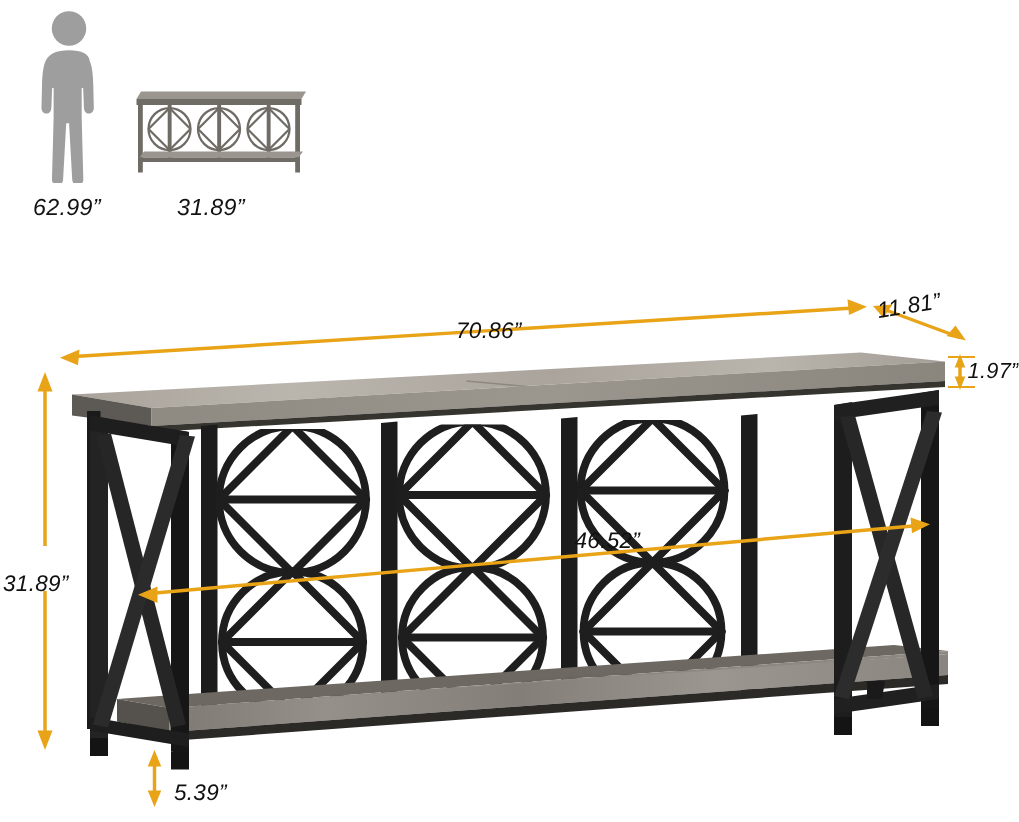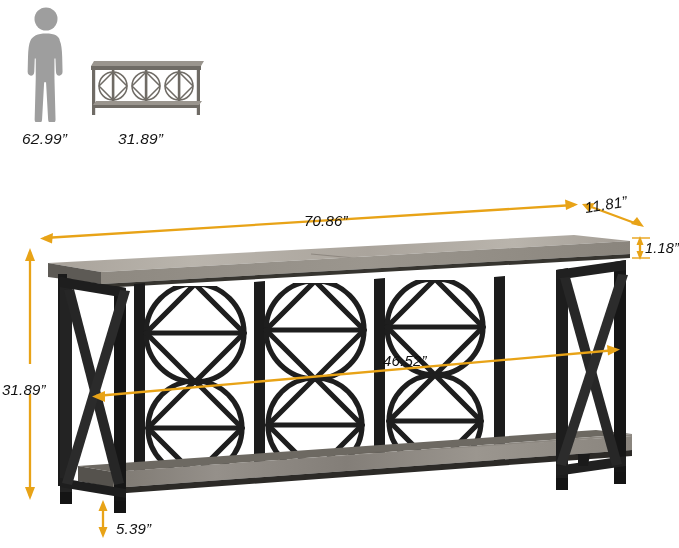--- a/index.html
+++ b/index.html
@@ -263,21 +263,21 @@
     <svg width="679" height="370" viewBox="0 0 679 370" style="position:absolute;left:0;top:0;pointer-events:none;">
       <line x1="632" y1="60" x2="650" y2="60" stroke="#E8A317" stroke-width="1.4"></line>
       <line x1="632" y1="80" x2="650" y2="80" stroke="#E8A317" stroke-width="1.4"></line>
     </svg>
   </div>
 
   <span class="dim dim-width">70.86”</span>
 
   <span class="dim dim-depth">11.81”</span>
 
-  <span class="dim dim-thick">1.18”</span>
+  <span class="dim dim-thick">1.97”</span>
 
   <span class="dim dim-height">31.89”</span>
 
   <span class="dim dim-inner">46.52”</span>
 
   <span class="dim dim-clear">5.39”</span>
 
 </div>
 
 </body></html>

